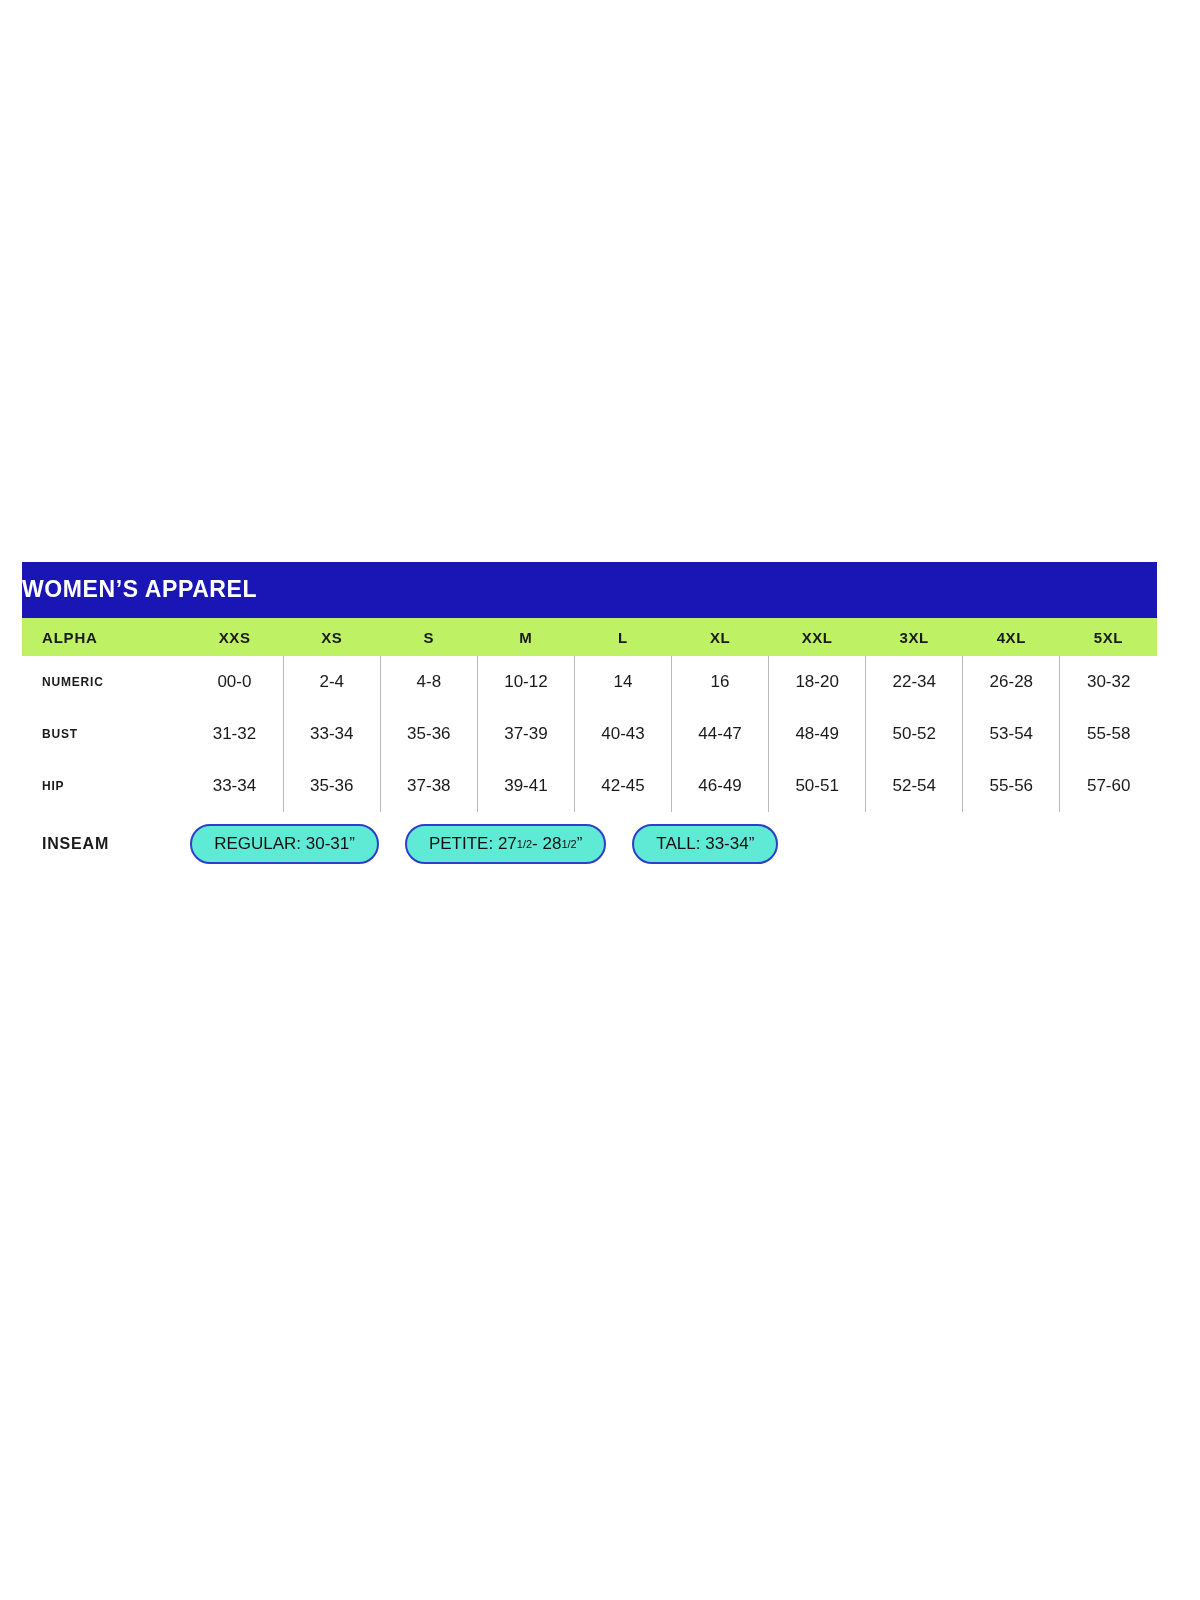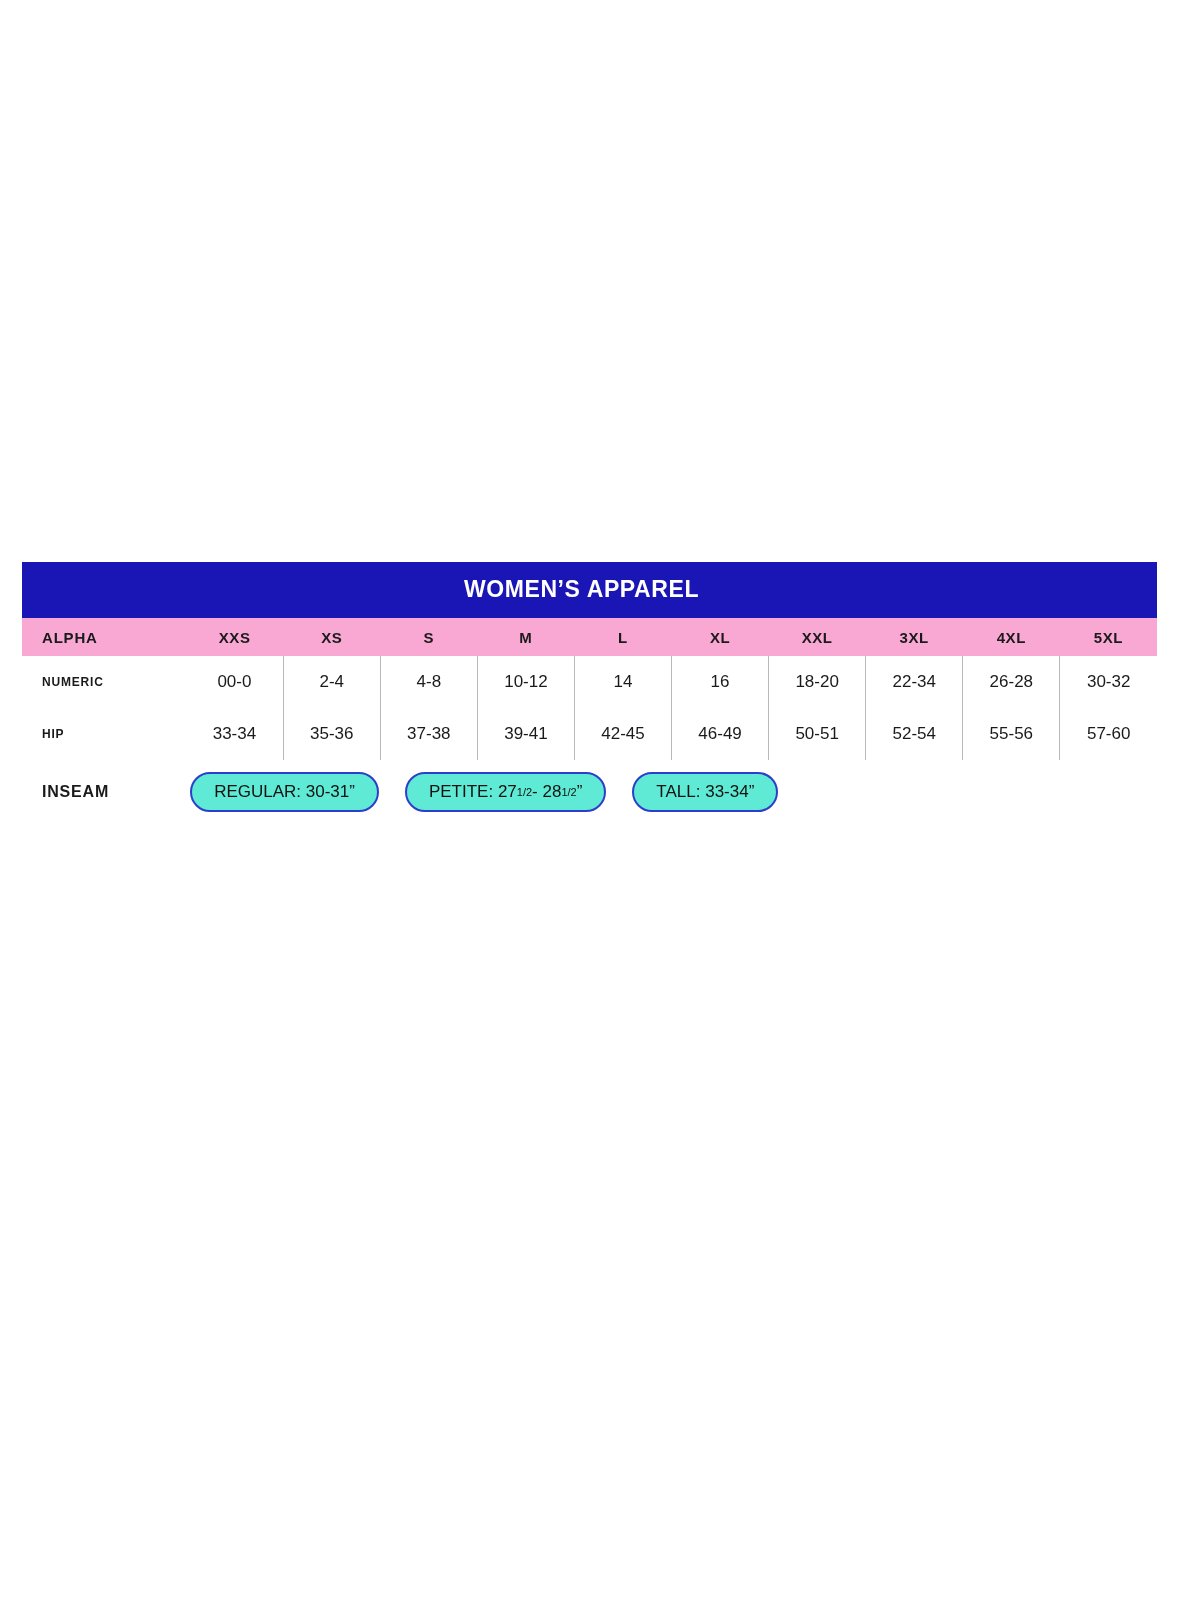--- a/index.html
+++ b/index.html
@@ -19,40 +19,40 @@
   #chart-wrap {
     position: absolute;
     left: 22px;
     top: 562px;
     width: 1135px;
   }
 
   .chart-title-bar {
     background: #1a15b5;
     color: #ffffff;
-    text-align: center;
+    text-align: left;
     font-size: 23px;
     font-weight: bold;
     letter-spacing: 0.6px;
     padding: 14px 16px 15px 0;
   }
 
   table.size-table {
     width: 100%;
     border-collapse: collapse;
     table-layout: fixed;
   }
 
   table.size-table td, table.size-table th {
     padding: 0;
   }
 
   
   .hdr-row {
-    background: #f9a8d4;
+    background: #bef264;
   }
   .hdr-row td {
     height: 38px;
     font-size: 15px;
     font-weight: bold;
     letter-spacing: 0.6px;
     text-align: center;
     vertical-align: middle;
     color: #1a1a1a;
   }
@@ -171,20 +171,33 @@
         <td>4-8</td>
         <td>10-12</td>
         <td>14</td>
         <td>16</td>
         <td>18-20</td>
         <td>22-34</td>
         <td>26-28</td>
         <td>30-32</td>
       </tr>
 
+      <tr class="data-row">
+        <td class="rowlabel">BUST</td>
+        <td class="first-data">31-32</td>
+        <td>33-34</td>
+        <td>35-36</td>
+        <td>37-39</td>
+        <td>40-43</td>
+        <td>44-47</td>
+        <td>48-49</td>
+        <td>50-52</td>
+        <td>53-54</td>
+        <td>55-58</td>
+      </tr>
 
 
       <tr class="data-row">
         <td class="rowlabel">HIP</td>
         <td class="first-data">33-34</td>
         <td>35-36</td>
         <td>37-38</td>
         <td>39-41</td>
         <td>42-45</td>
         <td>46-49</td>

